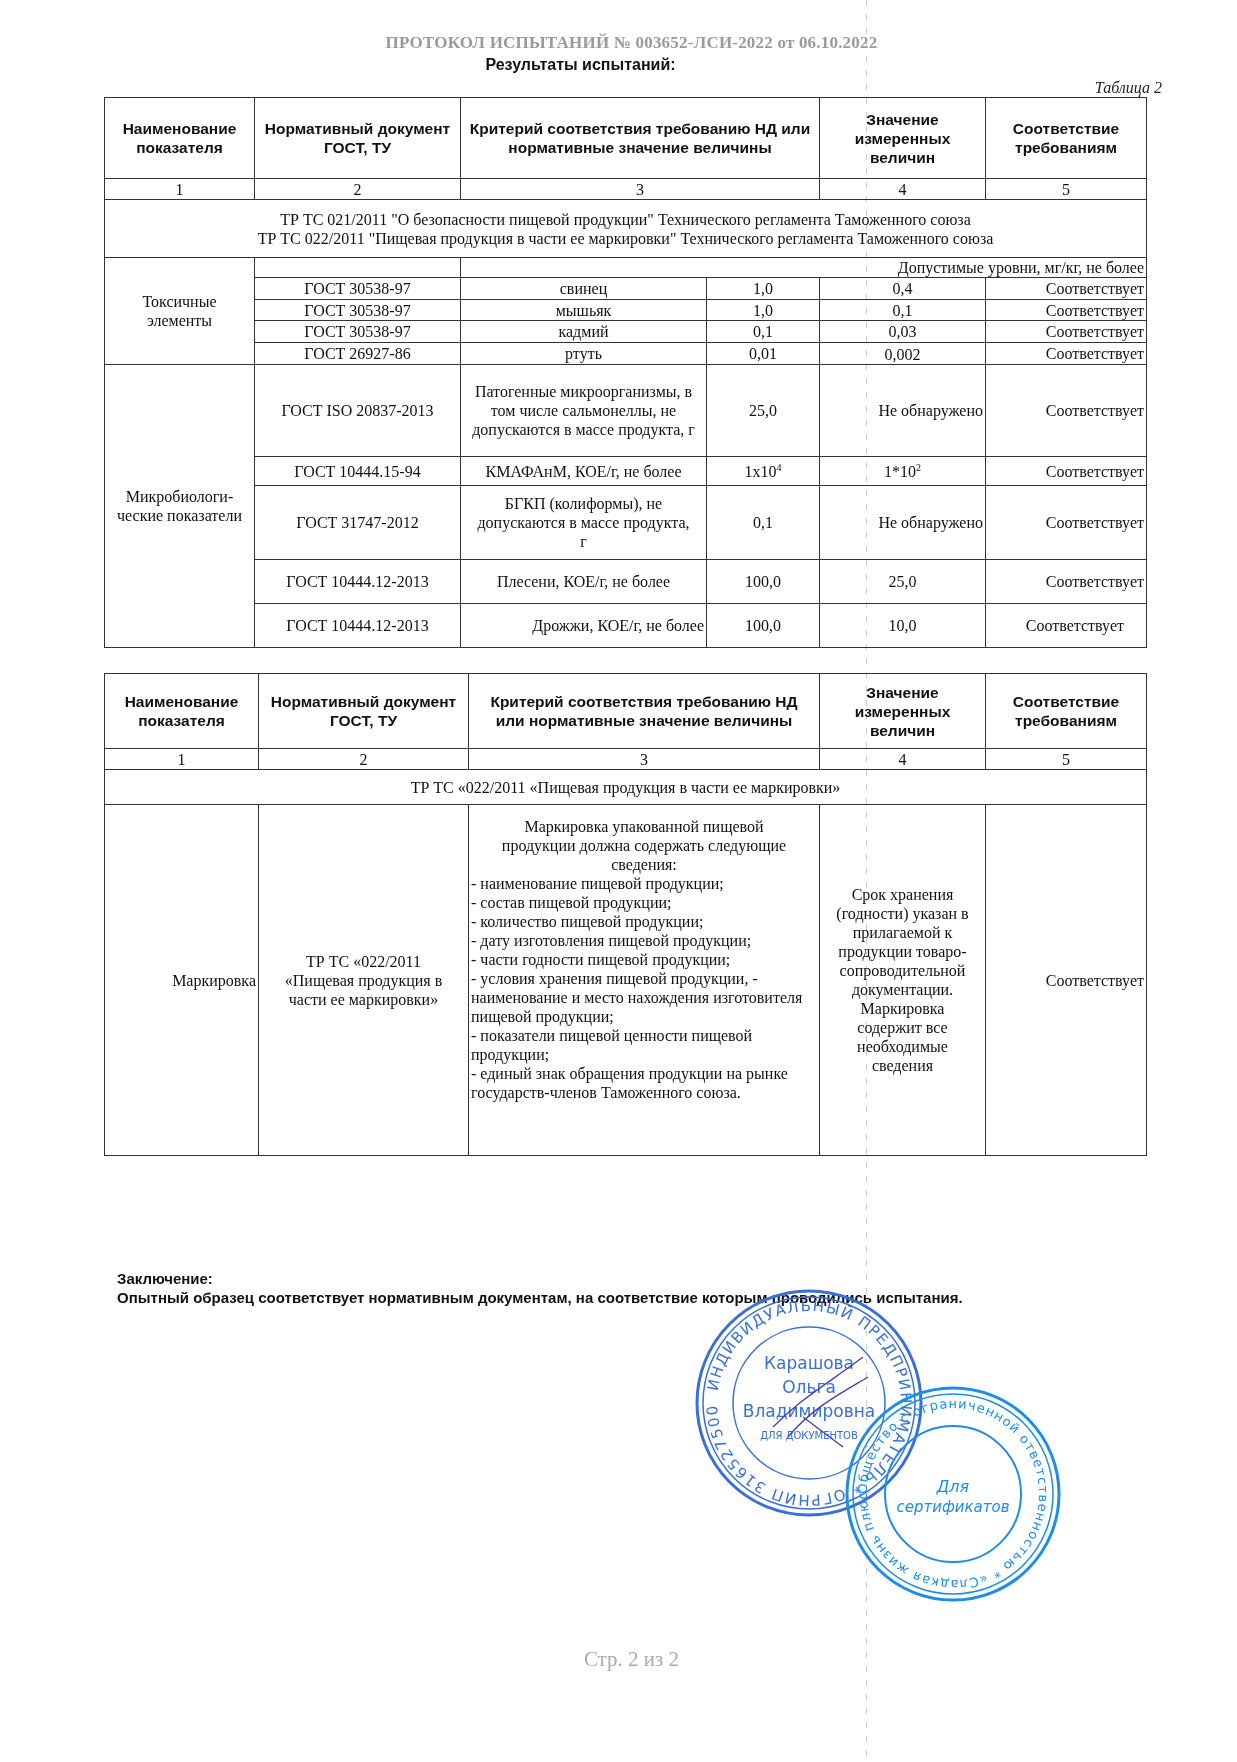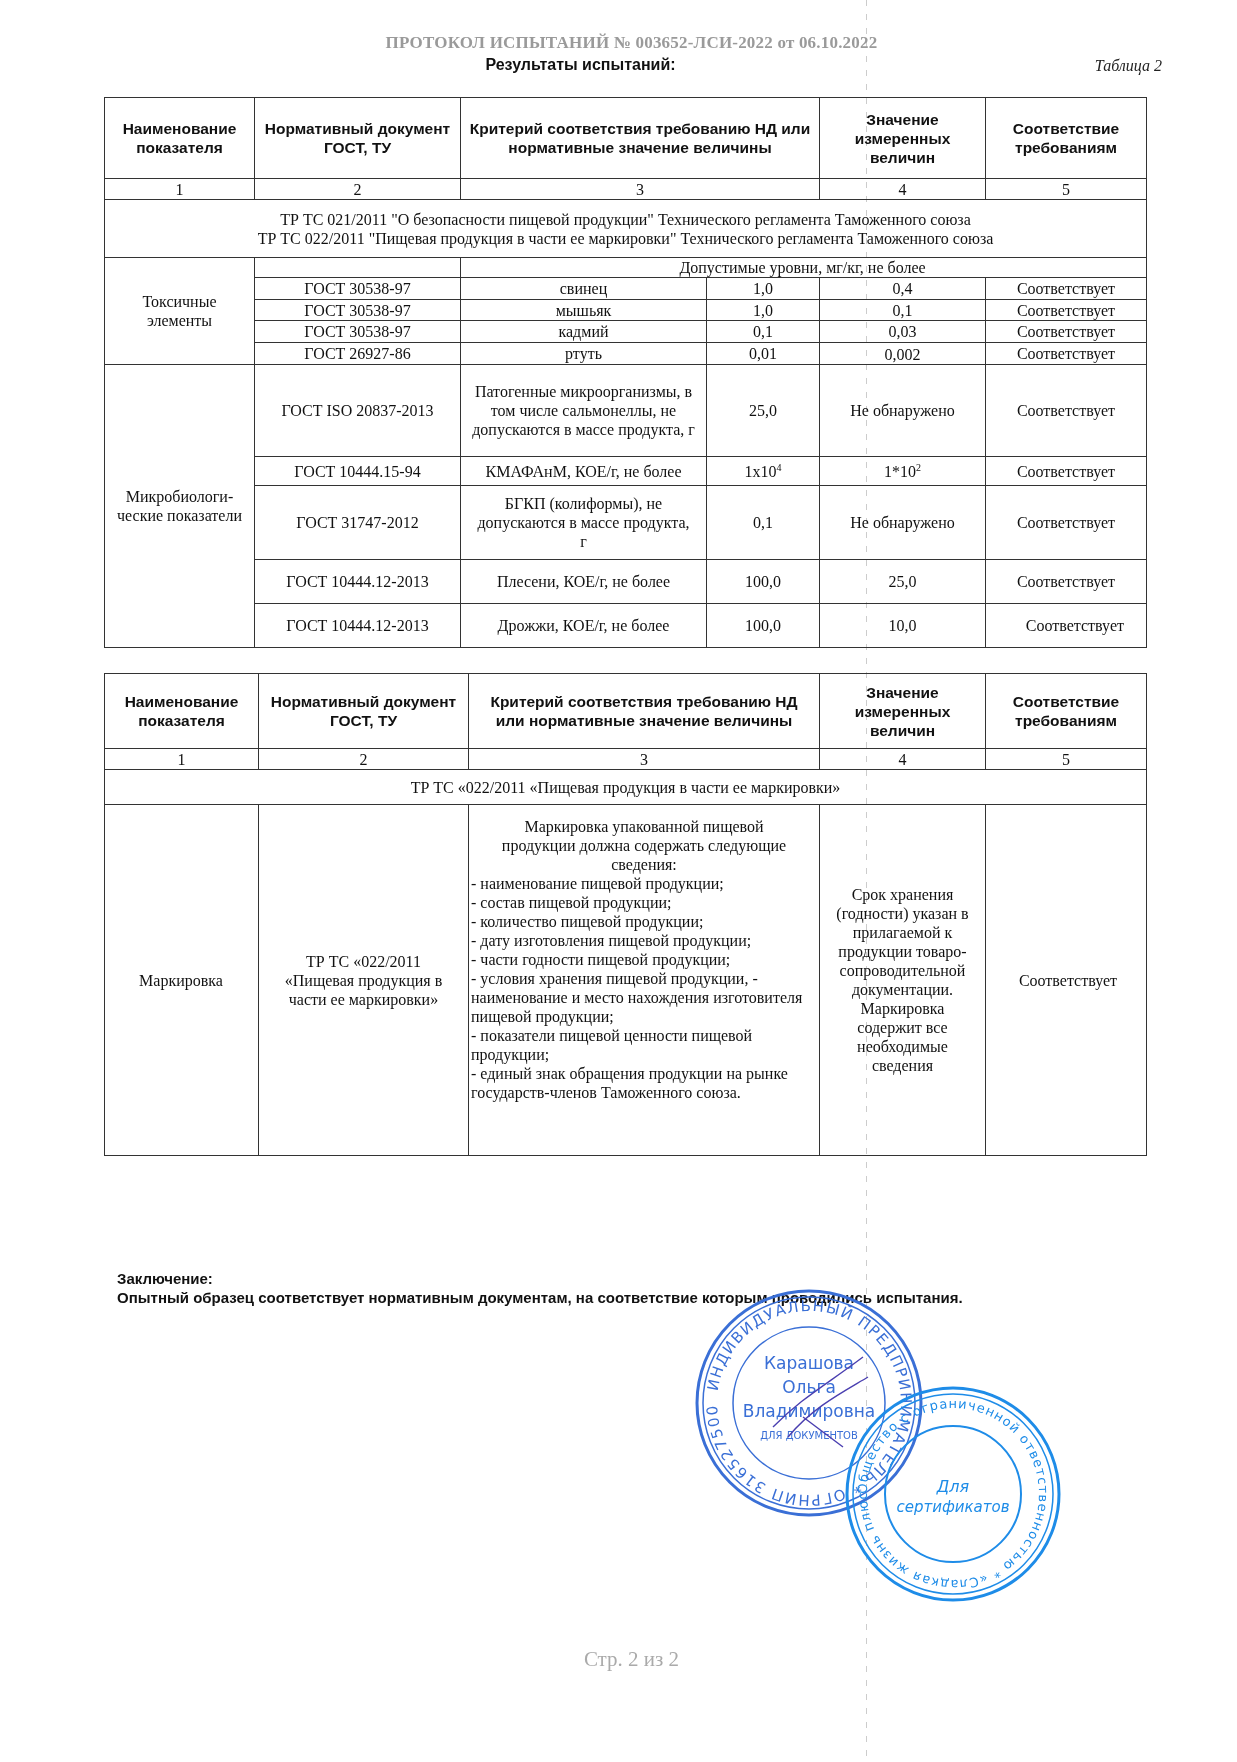--- a/index.html
+++ b/index.html
@@ -3,28 +3,28 @@
 <meta charset="utf-8">
 <style>
   html, body { margin: 0; padding: 0; background: #ffffff; }
   body { width: 1237px; height: 1762px; position: relative; overflow: hidden;
          font-family: "Liberation Serif", "DejaVu Serif", serif; color: #111; }
   .abs { position: absolute; margin-left: 13px; }
   .title { left: 0; width: 1237px; top: 33px; text-align: center; font-size: 17px;
            font-weight: bold; color: #9a9a9a; letter-spacing: 0.2px; }
   .subtitle { left: 0; width: 1135px; top: 56px; text-align: center; font-size: 16px;
               font-weight: bold; font-family: "Liberation Sans", sans-serif; }
-  .tablabel { right: 75px; top: 57px; font-size: 16px; font-style: italic; color: #222; }
+  .tablabel { right: 75px; top: 79px; font-size: 16px; font-style: italic; color: #222; }
 
   table { border-collapse: collapse; position: absolute; table-layout: fixed; padding-left: 40px; }
   td { border: 1px solid #333; text-align: center; vertical-align: middle;
        font-size: 16px; line-height: 19px; padding: 0 2px; }
   .hdr td { font-weight: bold; font-family: "Liberation Sans", sans-serif; font-size: 15.5px; line-height: 19px; }
   .num td { font-size: 16px; }
-  .left { text-align: center; }
+  .left { text-align: right; }
   sup { font-size: 10px; line-height: 0; }
 
   .conclusion { left: 104px; top: 1269px; font-family: "Liberation Sans", sans-serif;
                 font-weight: bold; font-size: 15px; line-height: 19px; }
   .footer { left: 0; width: 1237px; top: 1647px; text-align: center; font-size: 21px; color: #aaa; }
 
   .stamp { position: absolute; border-radius: 50%; color: #2f6fd0; }
   .stamp svg { width: 100%; height: 100%; }
   .scanline { position: absolute; left: 866px; width: 1px; background: repeating-linear-gradient(#ccc 0 6px, transparent 6px 14px); }
 </style>

